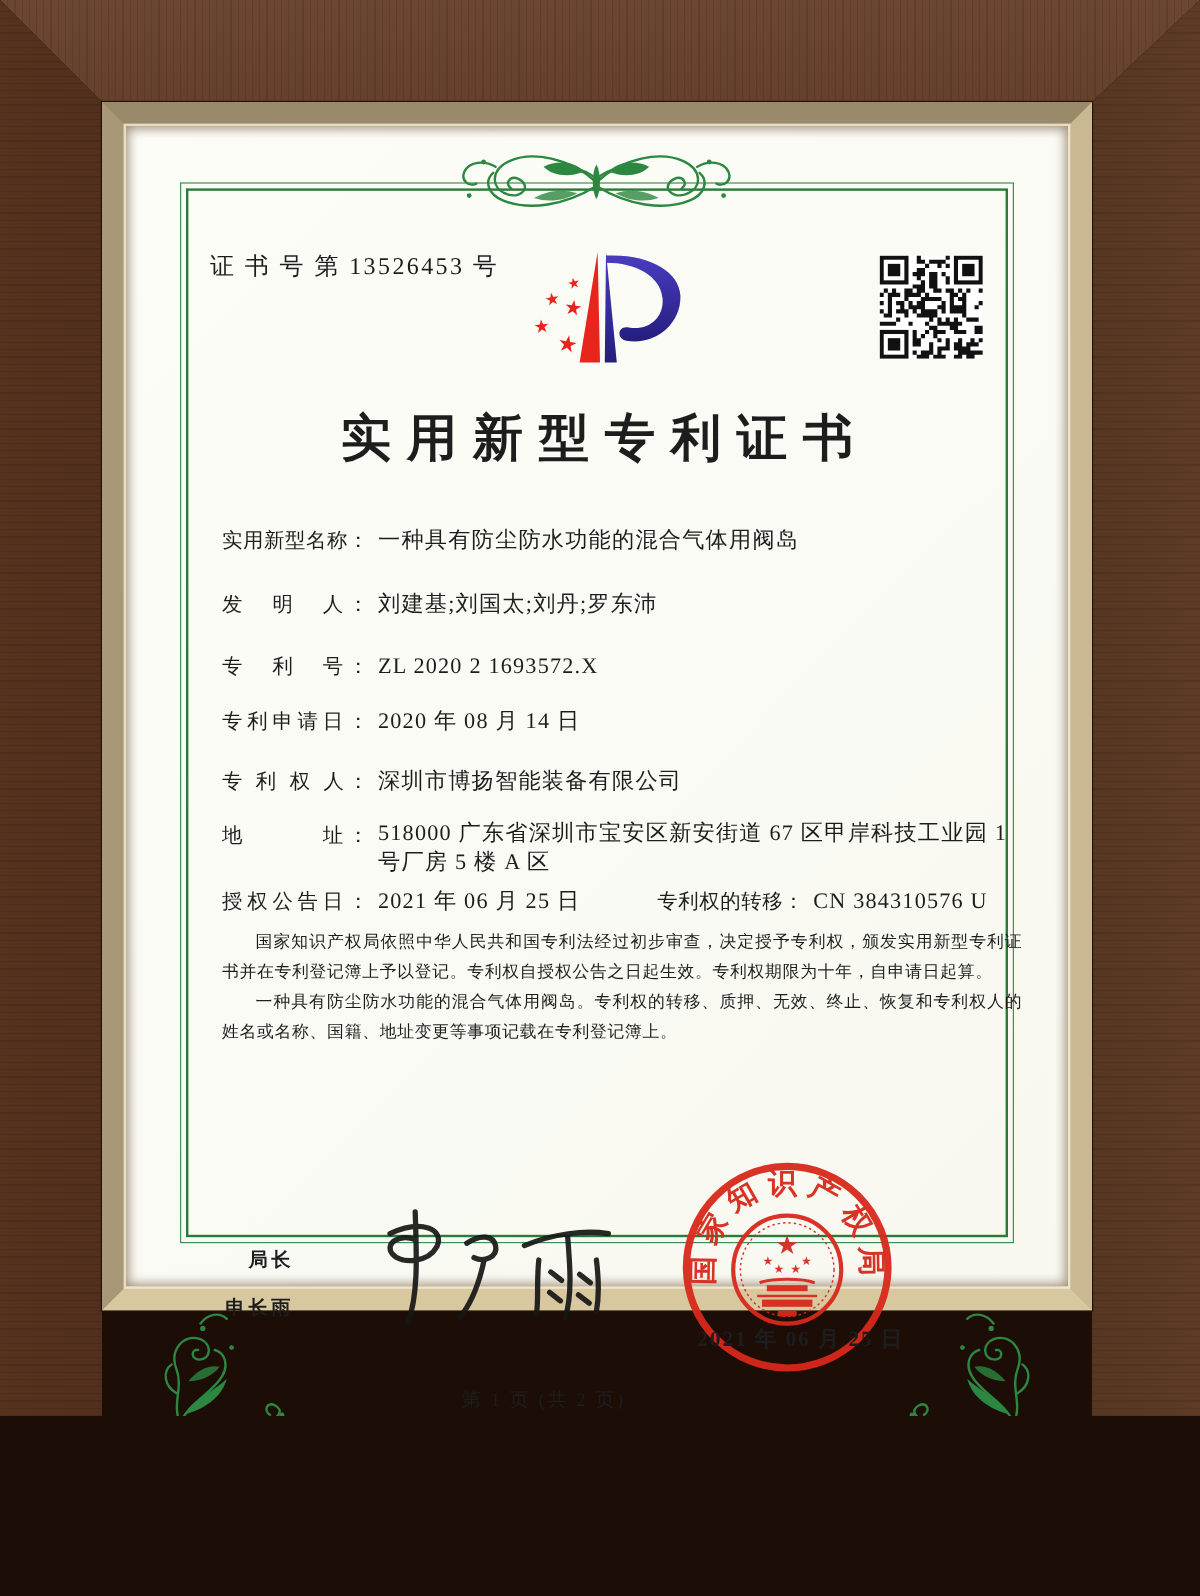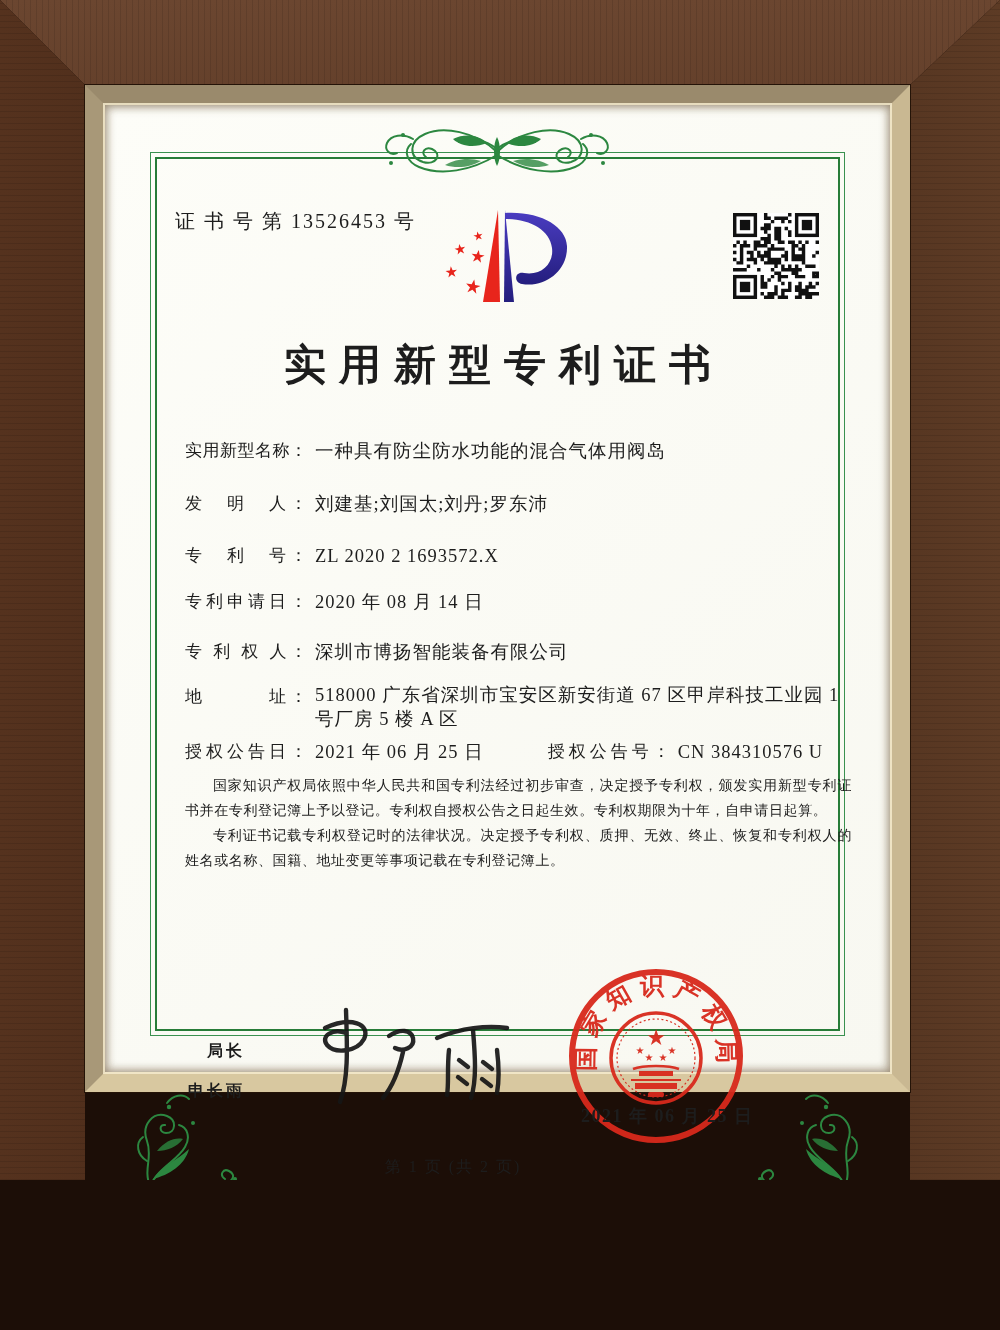--- a/index.html
+++ b/index.html
@@ -176,27 +176,27 @@
       <div class="frow r4">
         <span class="flabel">专利申请日：</span><span class="fvalue">2020 年 08 月 14 日</span>
       </div>
       <div class="frow r5">
         <span class="flabel">专 利 权 人：</span><span class="fvalue">深圳市博扬智能装备有限公司</span>
       </div>
       <div class="frow r6">
         <span class="flabel">地　　　址：</span><span class="fvalue">518000 广东省深圳市宝安区新安街道 67 区甲岸科技工业园 1 号厂房 5 楼 A 区</span>
       </div>
       <div class="frow r7">
-        <span class="flabel">授权公告日：</span><span class="fvalue">2021 年 06 月 25 日</span><span class="flabel pair2">授权公告号：</span><span class="fvalue">CN 384310576 U</span>
+        <span class="flabel">授权公告日：</span><span class="fvalue">2021 年 06 月 25 日</span><span class="flabel pair2">专利权的转移：</span><span class="fvalue">CN 384310576 U</span>
       </div>
     </div>
 
     <div class="paragraphs">
       <p>国家知识产权局依照中华人民共和国专利法经过初步审查，决定授予专利权，颁发实用新型专利证书并在专利登记簿上予以登记。专利权自授权公告之日起生效。专利权期限为十年，自申请日起算。</p>
-      <p>专利证书记载专利权登记时的法律状况。决定授予专利权、质押、无效、终止、恢复和专利权人的姓名或名称、国籍、地址变更等事项记载在专利登记簿上。</p>
+      <p>一种具有防尘防水功能的混合气体用阀岛。专利权的转移、质押、无效、终止、恢复和专利权人的姓名或名称、国籍、地址变更等事项记载在专利登记簿上。</p>
     </div>
 
     <div class="officer">
       <div>局长</div>
       <div>申长雨</div>
     </div>
 
     <svg class="signature" viewBox="0 0 235 118">
       <g stroke="#161616" stroke-width="4.4" fill="none" stroke-linecap="round" stroke-linejoin="round" opacity="0.92">
         <path d="M40,30 C66,18 86,26 79,41 C72,54 50,56 42,47 C35,38 48,30 61,35"></path>

